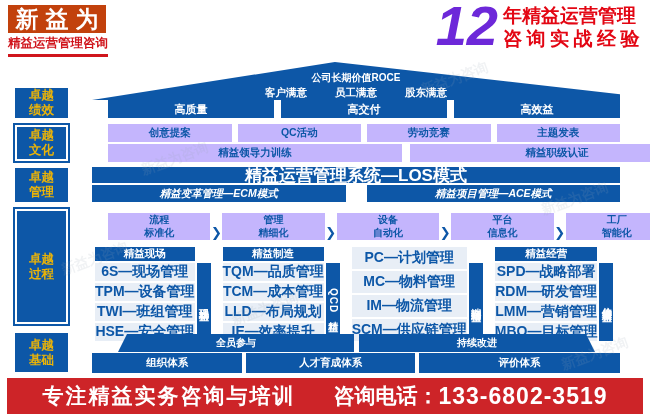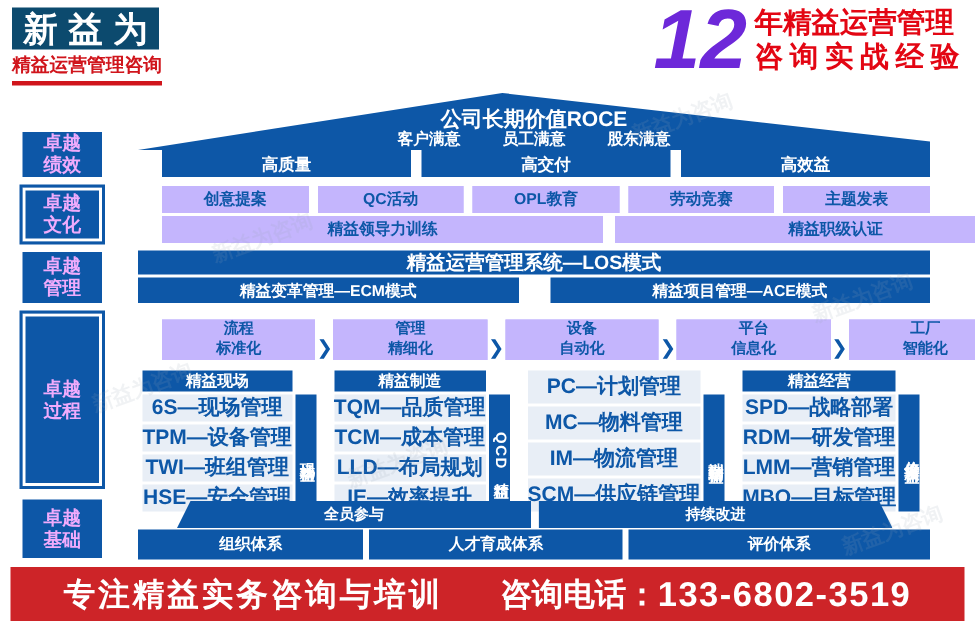--- a/index.html
+++ b/index.html
@@ -5,53 +5,53 @@
   html,body{margin:0;padding:0;background:#fff;}
   .stage{position:relative;width:650px;height:417px;background:#ffffff;overflow:hidden;
          font-family:"Liberation Sans","DejaVu Sans",sans-serif;}
   
   .solid{background:#0d57a7;color:#fff;display:flex;align-items:center;justify-content:center;
          font-weight:bold;}
   .outline{background:#c4b5fd;border:5px solid #c4b5fd;color:#0d57a7;display:flex;align-items:center;
          justify-content:center;font-weight:bold;box-sizing:border-box;}
   
   .logo{position:absolute;left:8px;top:5px;}
-  .logo-box{width:98px;height:28px;background:#0c4a6e;color:#fff;display:flex;align-items:center;
+  .logo-box{width:98px;height:28px;background:#c2410c;color:#fff;display:flex;align-items:center;
         justify-content:center;font-weight:bold;font-size:23px;letter-spacing:7px;text-indent:7px;}
   .logo-sub{margin-top:2px;color:#d0151c;font-weight:bold;font-size:12.5px;
         border-bottom:3px solid #d0151c;padding-bottom:2px;white-space:nowrap;}
   .tagline{position:absolute;right:6px;top:2px;display:flex;align-items:flex-start;}
   .tl-num{font-style:italic;font-weight:bold;font-size:56px;line-height:48px;color:#6d28d9;
         margin-right:5px;}
   .tl-lines{color:#e30613;font-weight:bold;font-size:19px;line-height:23px;padding-top:2px;}
   .tl-line2{letter-spacing:4.5px;}
   
-  .side{position:absolute;left:15px;width:53px;background:#0d57a7;color:#f0abfc;display:flex;
+  .side{position:absolute;left:15px;width:53px;background:#0d57a7;color:#eab308;display:flex;
         align-items:center;justify-content:center;text-align:center;font-weight:bold;
         font-size:12.5px;line-height:1.18;white-space:pre-line;box-sizing:border-box;}
   .side.inner{border:2px solid #fff;outline:2px solid #0d57a7;outline-offset:0;}
   .s1{top:88px;height:30px;} .s2{top:125px;height:36px;} .s3{top:168px;height:34px;}
   .s4{top:209px;height:115px;} .s5{top:333px;height:39px;}
   
   .row{position:absolute;left:92px;width:528px;}
   .roof{top:62px;height:38px;}
   .roof-shape{position:absolute;inset:0;background:#0d57a7;
         clip-path:polygon(0 100%,46% 0,100% 85%,100% 100%);}
   .roof-title{position:absolute;top:9px;left:0;right:0;text-align:center;color:#fff;
-        font-weight:bold;font-size:14px;}
+        font-weight:bold;font-size:10px;}
   .roof-sats{position:absolute;top:24px;left:0;right:0;display:flex;justify-content:center;
         gap:28px;color:#fff;font-weight:bold;font-size:10.5px;}
   .perf{top:100px;height:18px;left:108px;width:512px;display:flex;gap:7px;}
   .perf>div{flex:1;font-size:11px;}
   .cul1{top:124px;height:18px;left:108px;width:512px;display:flex;gap:6px;}
   .cul1>div{flex:1;font-size:10.5px;}
   .cul2{top:144px;height:18px;left:108px;width:596px;display:flex;gap:8px;}
   .cul2>div{flex:1;font-size:10.5px;}
-  .los{top:167px;height:16px;font-size:13px;}
-  .mgmt2{top:185px;height:17px;display:flex;gap:21px;}
+  .los{top:167px;height:16px;font-size:17px;}
+  .mgmt2{top:185px;height:17px;display:flex;gap:21px;font-style:italic;}
   .mgmt2>div{flex:1;font-size:10.5px;}
   .flow{top:210px;height:30px;left:108px;width:560px;display:flex;align-items:flex-end;}
   .flow-box{flex:1;font-size:10px;line-height:1.25;text-align:center;white-space:pre-line;
         border-width:1.5px;}
   .arrow{display:flex;align-items:center;justify-content:center;color:#0d57a7;font-weight:bold;
         font-size:13px;width:12px;flex:0 0 12px;}
   .groups{top:247px;left:95px;width:455px;height:78px;display:grid;
         grid-template-columns:1.05fr .93fr 1.02fr 1fr;column-gap:12px;}
   .group{display:flex;}
   .g-main{flex:1;display:flex;flex-direction:column;gap:2px;}
@@ -120,21 +120,20 @@
 
   <div class="row perf">
     <div class="solid">高质量</div>
     <div class="solid">高交付</div>
     <div class="solid">高效益</div>
   </div>
 
   <div class="row cul1">
     <div class="outline">创意提案</div>
     <div class="outline">QC活动</div>
-    <div class="outline">OPL教育</div>
     <div class="outline">劳动竞赛</div>
     <div class="outline">主题发表</div>
   </div>
   <div class="row cul2">
     <div class="outline">精益领导力训练</div>
     <div class="outline">精益职级认证</div>
   </div>
 
   <div class="row los solid">精益运营管理系统—LOS模式</div>
   <div class="row mgmt2">

